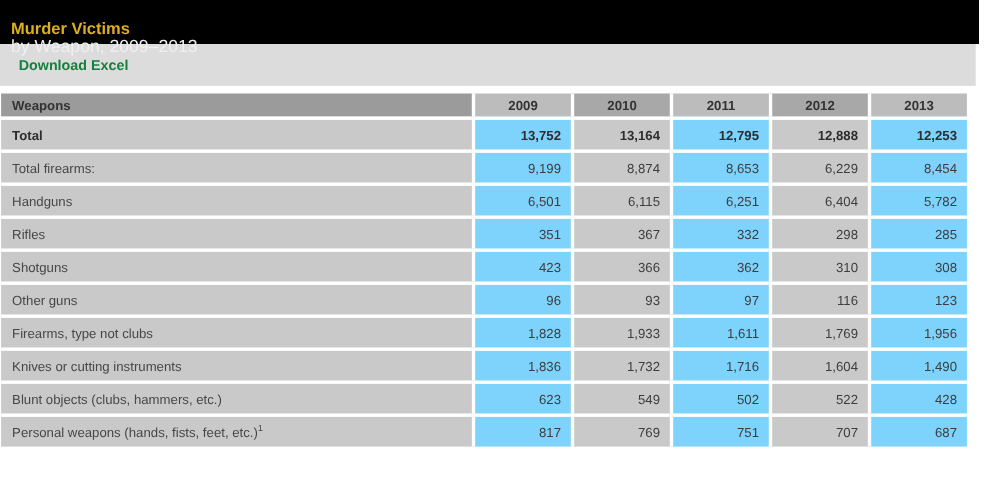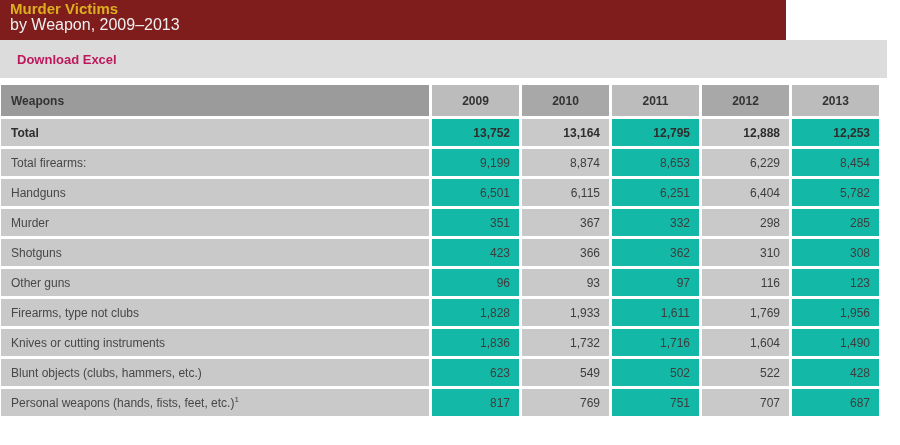--- a/index.html
+++ b/index.html
@@ -5,25 +5,25 @@
   html, body {
     margin: 0;
     padding: 0;
     background: #ffffff;
     width: 900px;
     height: 445px;
     overflow: hidden;
     font-family: "Liberation Sans", sans-serif;
   }
   .masthead {
-    width: 786px;
+    width: 890px;
     height: 40px;
-    background: #7f1d1d;
+    background: #000000;
     box-sizing: border-box;
-    padding: 0 0 0 10px;
+    padding: 18px 0 0 10px;
   }
   .masthead .title {
     color: #dcaf1e;
     font-size: 15px;
     font-weight: bold;
     line-height: 17px;
   }
   .masthead .subtitle {
     color: #efefef;
     font-size: 16px;
@@ -35,41 +35,41 @@
     background: #dcdcdc;
     box-sizing: border-box;
     display: flex;
     align-items: center;
     padding-left: 17px;
     margin-bottom: 7px;
   }
   .download-link {
     font-size: 13px;
     font-weight: bold;
-    color: #be185d;
+    color: #15803d;
     text-decoration: none;
     cursor: pointer;
   }
   table.data-table {
     border-collapse: separate;
     border-spacing: 0;
     table-layout: fixed;
     width: 878px;
     margin-left: 1px;
   }
   col.c-label { width: 428px; }
   col.c-year  { width: 90px; }
   th, td {
     font-size: 12px;
     box-sizing: border-box;
     overflow: hidden;
     white-space: nowrap;
   }
   thead th {
-    height: 31px;
+    height: 21px;
     font-weight: bold;
     color: #333333;
     vertical-align: middle;
   }
   th.label-col {
     background: #9b9b9b;
     text-align: left;
     padding-left: 10px;
   }
   th.year-col {
@@ -89,21 +89,21 @@
     text-align: left;
     padding-left: 10px;
     color: #474747;
   }
   td.label-cell.indent { }
   td.num-cell {
     text-align: right;
     padding-right: 9px;
     border-left: 3px solid #ffffff;
   }
-  td.num-cell.light { background: #14b8a6; }
+  td.num-cell.light { background: #7dd3fc; }
   td.num-cell.dark  { background: #c9c9c9; padding-left: 28px; }
   tr.bold-row td { font-weight: bold; color: #2e2e2e; margin-left: 24px; }
   sup {
     font-size: 8px;
     vertical-align: super;
     line-height: 0;
   }
 </style>
 </head>
 <body>
@@ -157,21 +157,21 @@
         </tr>
         <tr>
           <td class="label-cell indent"><span>Handguns</span></td>
           <td class="num-cell light">6,501</td>
           <td class="num-cell dark">6,115</td>
           <td class="num-cell light">6,251</td>
           <td class="num-cell dark">6,404</td>
           <td class="num-cell light">5,782</td>
         </tr>
         <tr>
-          <td class="label-cell indent"><span>Murder</span></td>
+          <td class="label-cell indent"><span>Rifles</span></td>
           <td class="num-cell light">351</td>
           <td class="num-cell dark">367</td>
           <td class="num-cell light">332</td>
           <td class="num-cell dark">298</td>
           <td class="num-cell light">285</td>
         </tr>
         <tr>
           <td class="label-cell indent"><span>Shotguns</span></td>
           <td class="num-cell light">423</td>
           <td class="num-cell dark">366</td>

